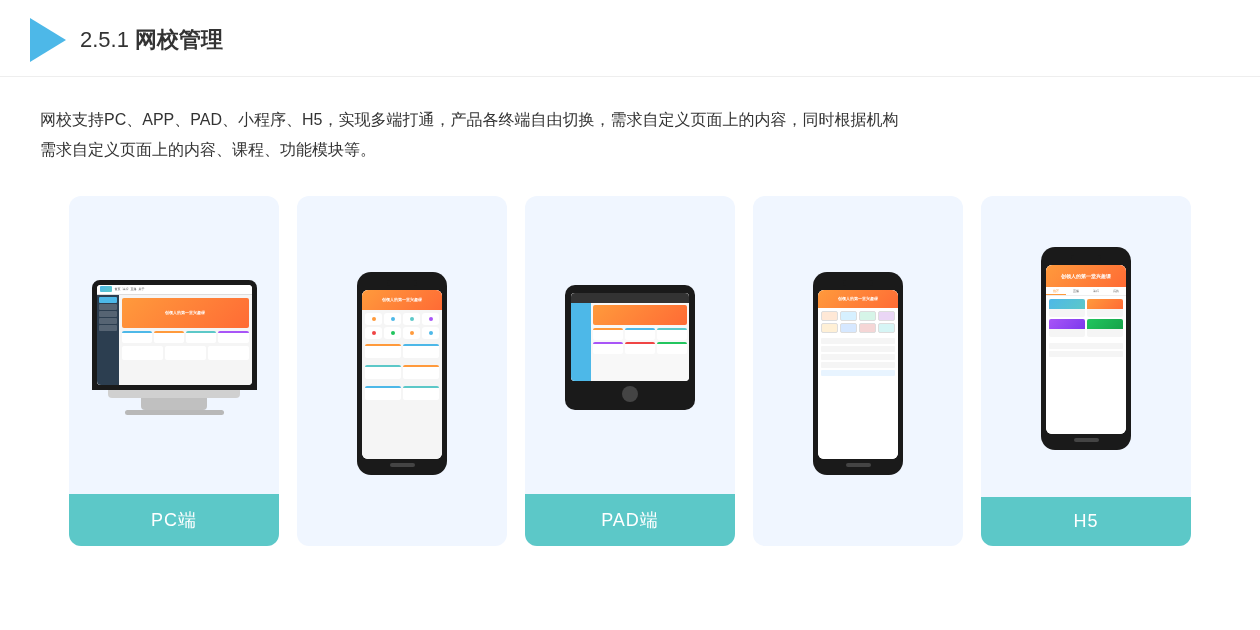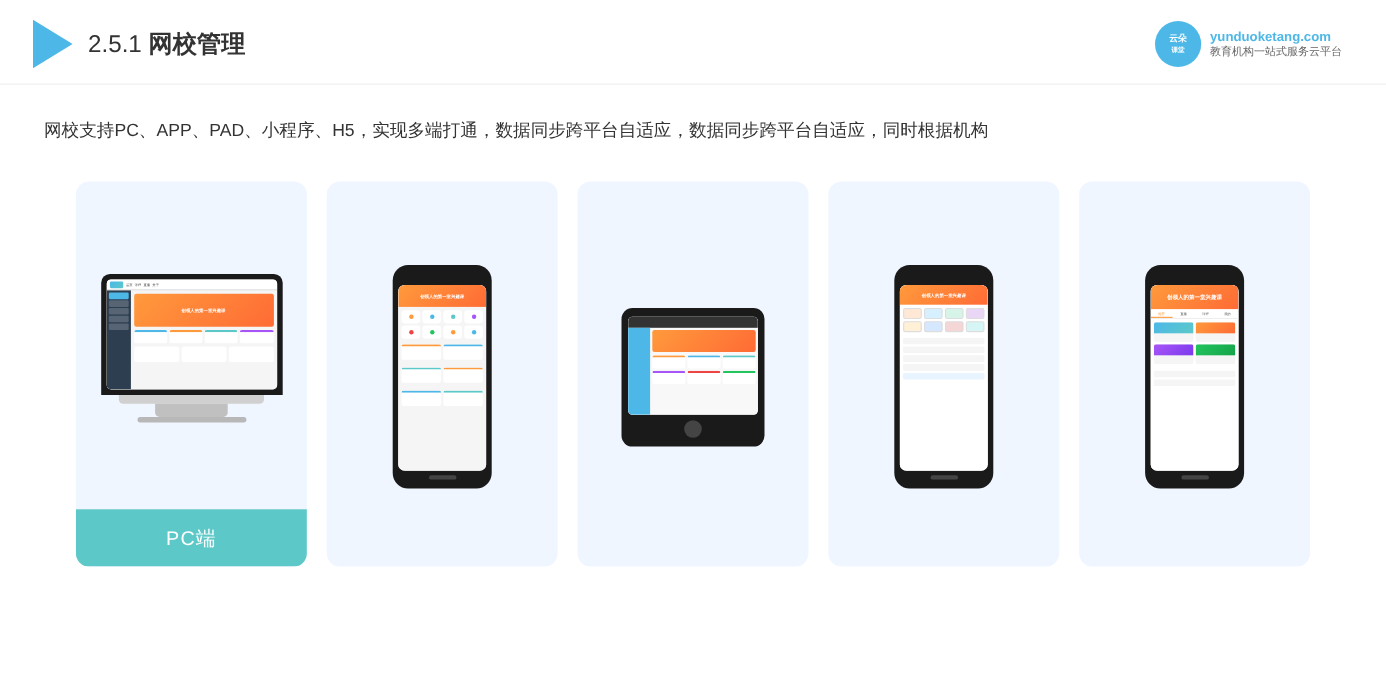--- a/index.html
+++ b/index.html
@@ -505,37 +505,25 @@
     <div class="header-left">
       <div class="logo-shape">
         <svg viewBox="0 0 36 44" fill="none" xmlns="http://www.w3.org/2000/svg">
           <polygon points="0,0 36,22 0,44" fill="#4db8e8"></polygon>
         </svg>
       </div>
       <div class="header-title">
         <span>2.5.1 </span><strong>网校管理</strong>
       </div>
     </div>
-    <div class="brand-logo">
-      <div class="brand-cloud">
-        <svg width="38" height="38" viewBox="0 0 38 38">
-          <circle cx="19" cy="19" r="19" fill="#4db8e8"></circle>
-          <text x="19" y="16" text-anchor="middle" fill="white" font-size="8" font-weight="bold">云朵</text>
-          <text x="19" y="26" text-anchor="middle" fill="white" font-size="6">课堂</text>
-        </svg>
-      </div>
-      <div class="brand-text">
-        <span style="color:#4db8e8;font-size:12px;font-weight:600;">yunduoketang.com</span>
-        <span style="font-size:10px;color:#666;">教育机构一站式服务云平台</span>
-      </div>
-    </div>
   </div>
 
   <div class="description">
-    <p>网校支持PC、APP、PAD、小程序、H5，实现多端打通，数据同步跨平台自适应，数据同步跨平台自适应，同时根据机构</p>
+    <p>网校支持PC、APP、PAD、小程序、H5，实现多端打通，产品各终端自由切换，需求自定义页面上的内容，同时根据机构</p>
+    <p>需求自定义页面上的内容、课程、功能模块等。</p>
   </div>
 
   <div class="cards-section">
 
     <div class="card">
       <div class="card-image-area">
         <div class="pc-mockup">
           <div class="pc-screen-outer">
             <div class="pc-screen-inner">
               <div class="pc-screen-content">
@@ -656,20 +644,21 @@
                     <div class="ts-grid-item"></div>
                     <div class="ts-grid-item"></div>
                   </div>
                 </div>
               </div>
             </div>
           </div>
           <div class="tablet-home"></div>
         </div>
       </div>
+      <div class="card-label">PAD端</div>
     </div>
 
     <div class="card">
       <div class="card-image-area">
         <div class="phone-mockup">
           <div class="phone-notch"></div>
           <div class="phone-screen">
             <div class="miniapp-screen">
               <div class="ma-header">
                   <span style="color:white;font-size:4px;font-weight:bold;">创领人的第一堂兴趣课</span>
@@ -729,17 +718,18 @@
               </div>
               <div style="padding:3px;display:flex;flex-direction:column;gap:2px">
                 <div style="height:6px;background:#f5f5f5;border-radius:1px;"></div>
                 <div style="height:6px;background:#f5f5f5;border-radius:1px;"></div>
               </div>
             </div>
           </div>
           <div class="phone-home"></div>
         </div>
       </div>
+      <div class="card-label">H5</div>
     </div>
 
   </div>
 
 </div>
 
 </body></html>

